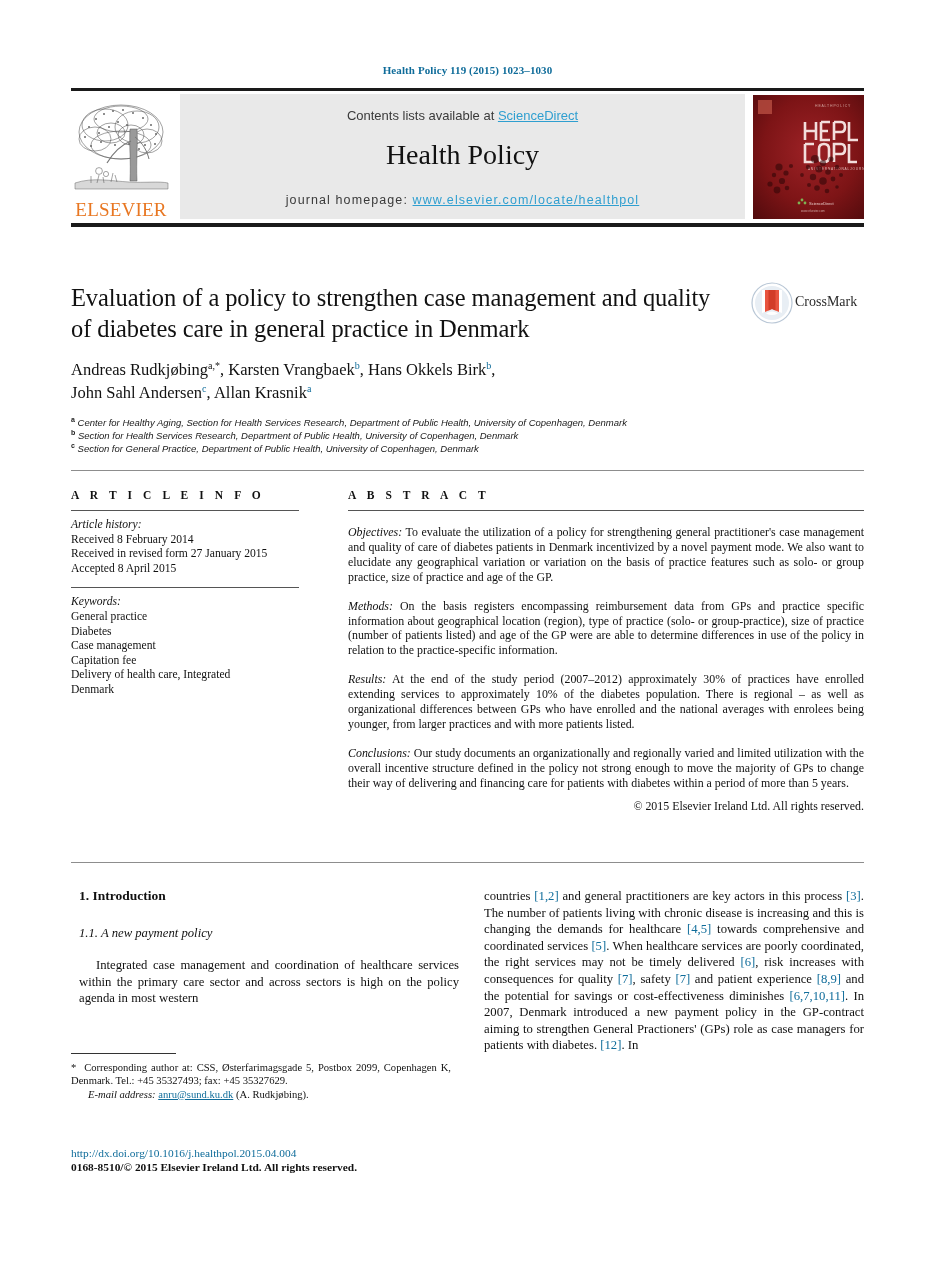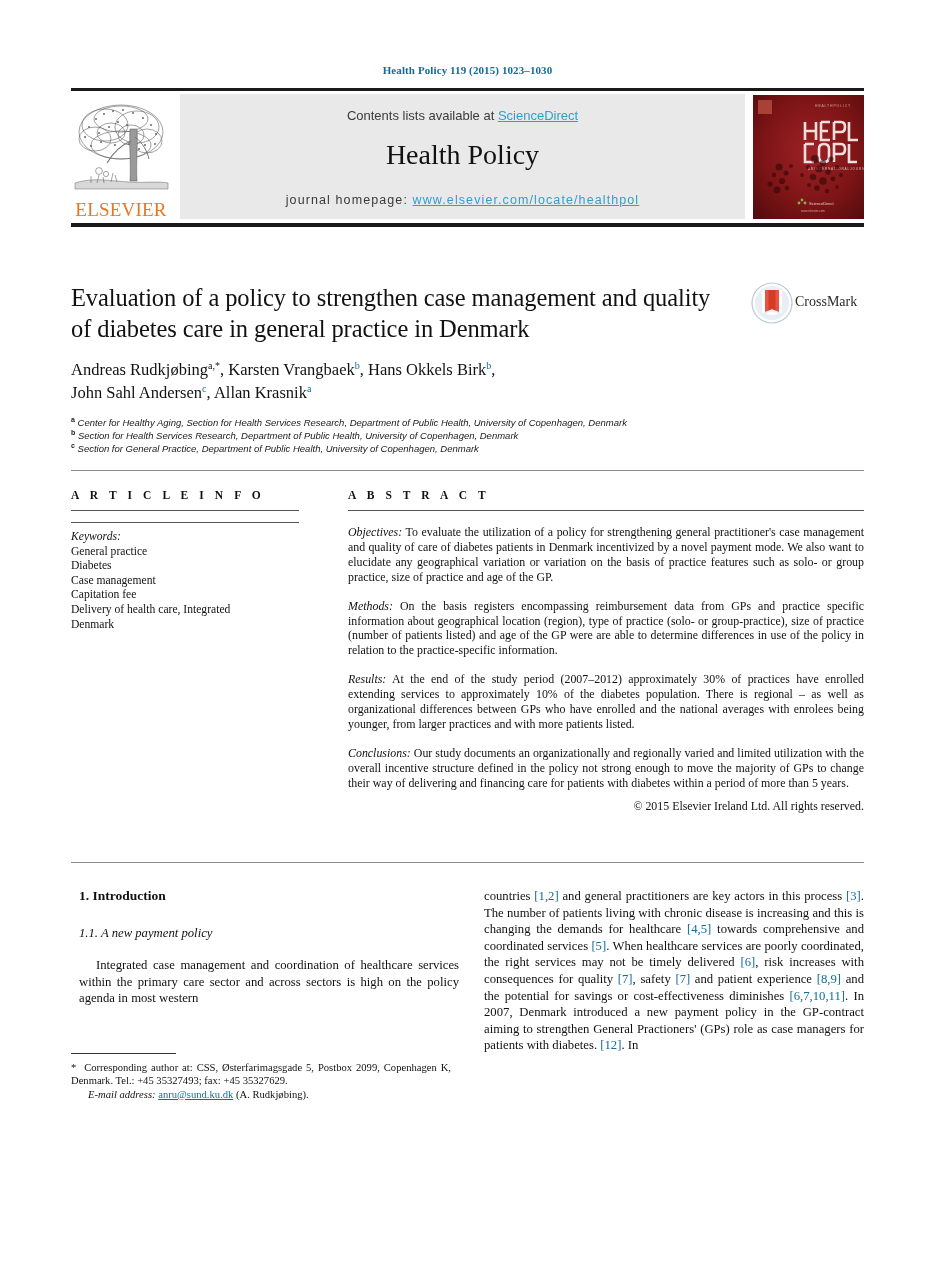--- a/index.html
+++ b/index.html
@@ -506,20 +506,26 @@
     </div>
   </div>
 
   <div class="rule-mid"></div>
 
   <div class="infocols">
 
     <div class="col-info">
       <div class="sechead">A R T I C L E    I N F O</div>
       <div class="hr-thin"></div>
+      <div class="info-group">
+        <span class="lbl">Article history:</span>
+        <span>Received 8 February 2014</span><br>
+        <span>Received in revised form 27 January 2015</span><br>
+        <span>Accepted 8 April 2015</span>
+      </div>
       <div class="kw-rule"></div>
       <div class="info-group">
         <span class="lbl">Keywords:</span>
         <span>General practice</span><br>
         <span>Diabetes</span><br>
         <span>Case management</span><br>
         <span>Capitation fee</span><br>
         <span>Delivery of health care, Integrated</span><br>
         <span>Denmark</span>
       </div>
@@ -555,14 +561,18 @@
     <div class="foot-text">
       <span>*</span>&nbsp;&nbsp;<span>Corresponding author at: CSS, Østerfarimagsgade 5, Postbox 2099, Copenhagen K, Denmark. Tel.: +45 35327493; fax: +45 35327629.</span>
     </div>
     <div class="foot-text" style="text-indent:17px;">
       <span class="em">E-mail address:</span>
       <a class="mail" href="#">anru@sund.ku.dk</a>
       <span>(A. Rudkjøbing).</span>
     </div>
   </div>
 
+  <div class="footer-block">
+    <a class="doi" href="#">http://dx.doi.org/10.1016/j.healthpol.2015.04.004</a>
+    <div class="issn">0168-8510/© 2015 Elsevier Ireland Ltd. All rights reserved.</div>
+  </div>
 
 </div>
 
 </body></html>

